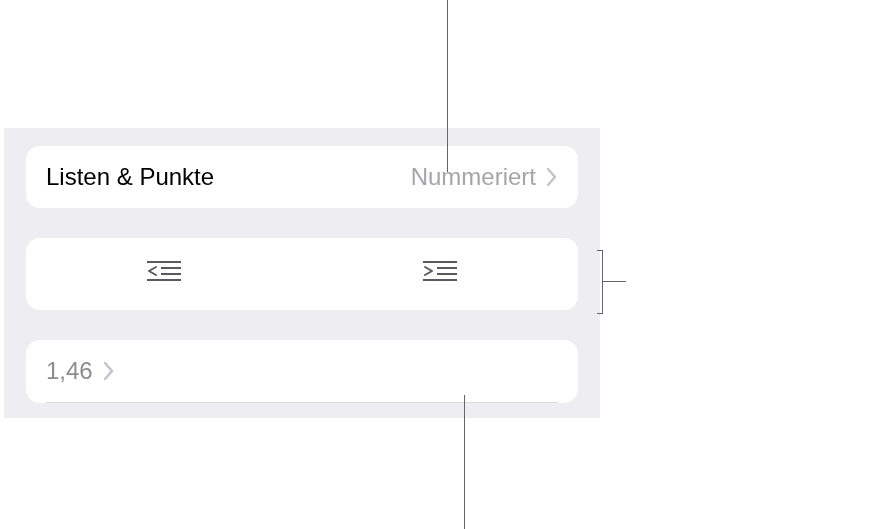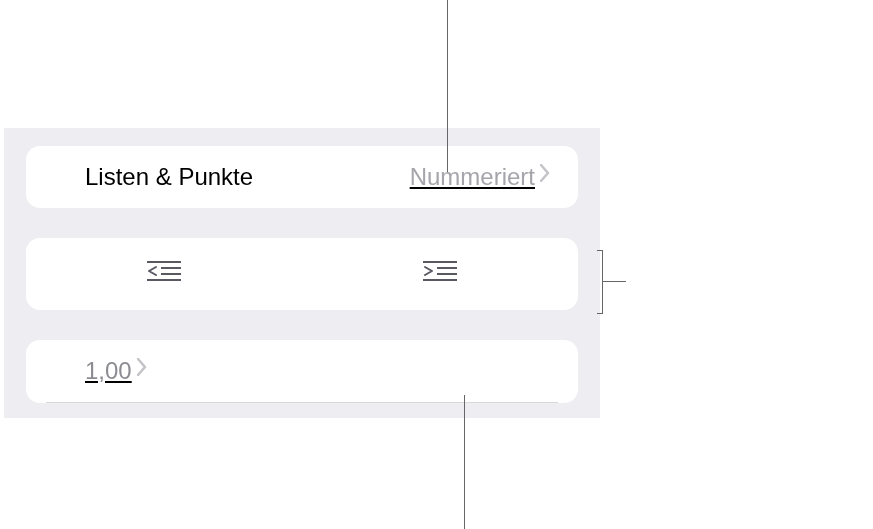--- a/index.html
+++ b/index.html
@@ -26,34 +26,32 @@
     }
     .card {
       background: #ffffff;
       border-radius: 14px;
       margin: 0 22px;
     }
     .row {
       display: flex;
       align-items: center;
       justify-content: space-between;
-      padding: 16px 27px;
+      padding: 16px 20px;
       min-height: 62px;
-      margin-left: 32px;
     }
     .row-label {
       font-size: 24px;
       color: #000000;
       font-weight: 400;
     }
     .row-value-group {
       display: flex;
-      align-items: flex-start;
-      gap: 4px;
-      text-decoration: underline;
+      align-items: center;
+      gap: 10px;
     }
     .row-value {
       font-size: 24px;
       color: #a5a5ab;
       font-weight: 400;
     }
     .row-value-dark {
       font-size: 24px;
       color: #8c8c92;
       font-weight: 400;
@@ -188,21 +186,21 @@
             <path d="M2 7 L9 11 L2 15" stroke="#595962" stroke-width="2" stroke-linecap="round" stroke-linejoin="round" fill="none"></path>
           </svg>
         </span>
       </div>
     </div>
   </div>
 
   <div class="card card-3">
     <div class="row">
       <div class="row-value-group">
-        <span class="row-value-dark">1,00</span>
+        <span class="row-value-dark">1,46</span>
         <span class="chevron">
           <svg width="10" height="18" viewBox="0 0 10 18" fill="none">
             <path d="M1 1 L8 9 L1 17" stroke="#c3c3c8" stroke-width="2.5" stroke-linecap="round" stroke-linejoin="round"></path>
           </svg>
         </span>
       </div>
     </div>
     <div class="divider"></div>
   </div>
 

